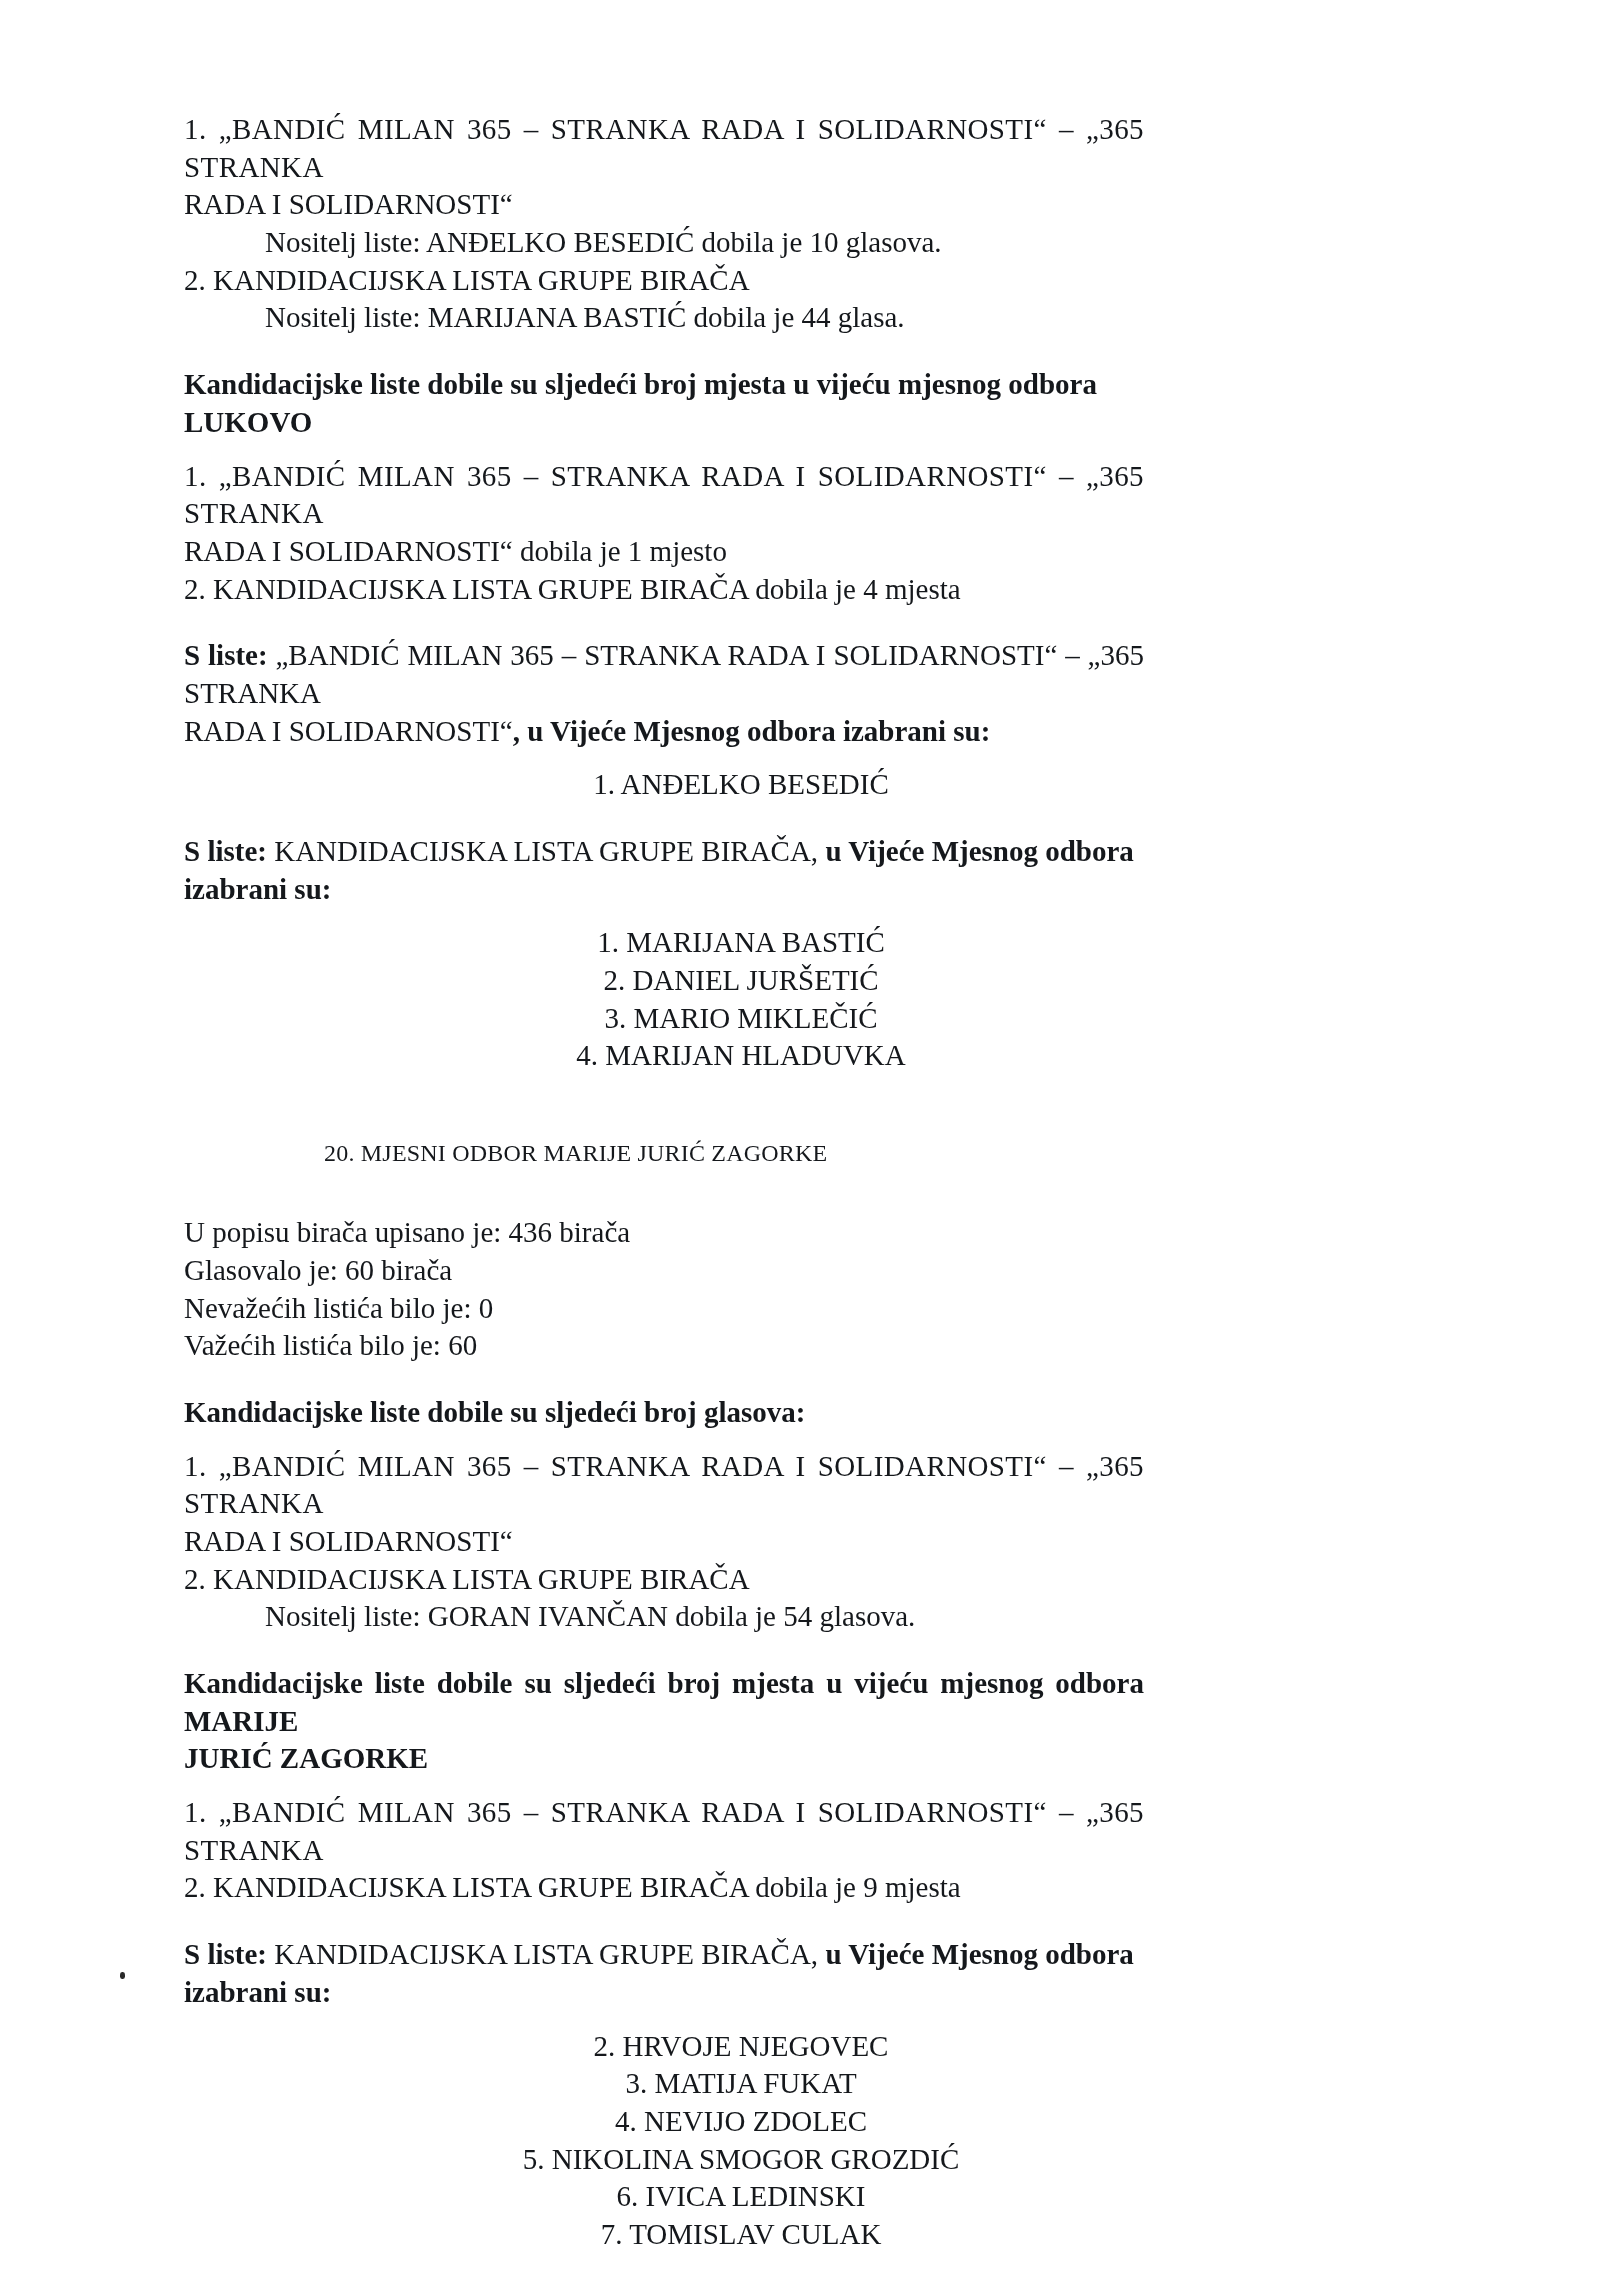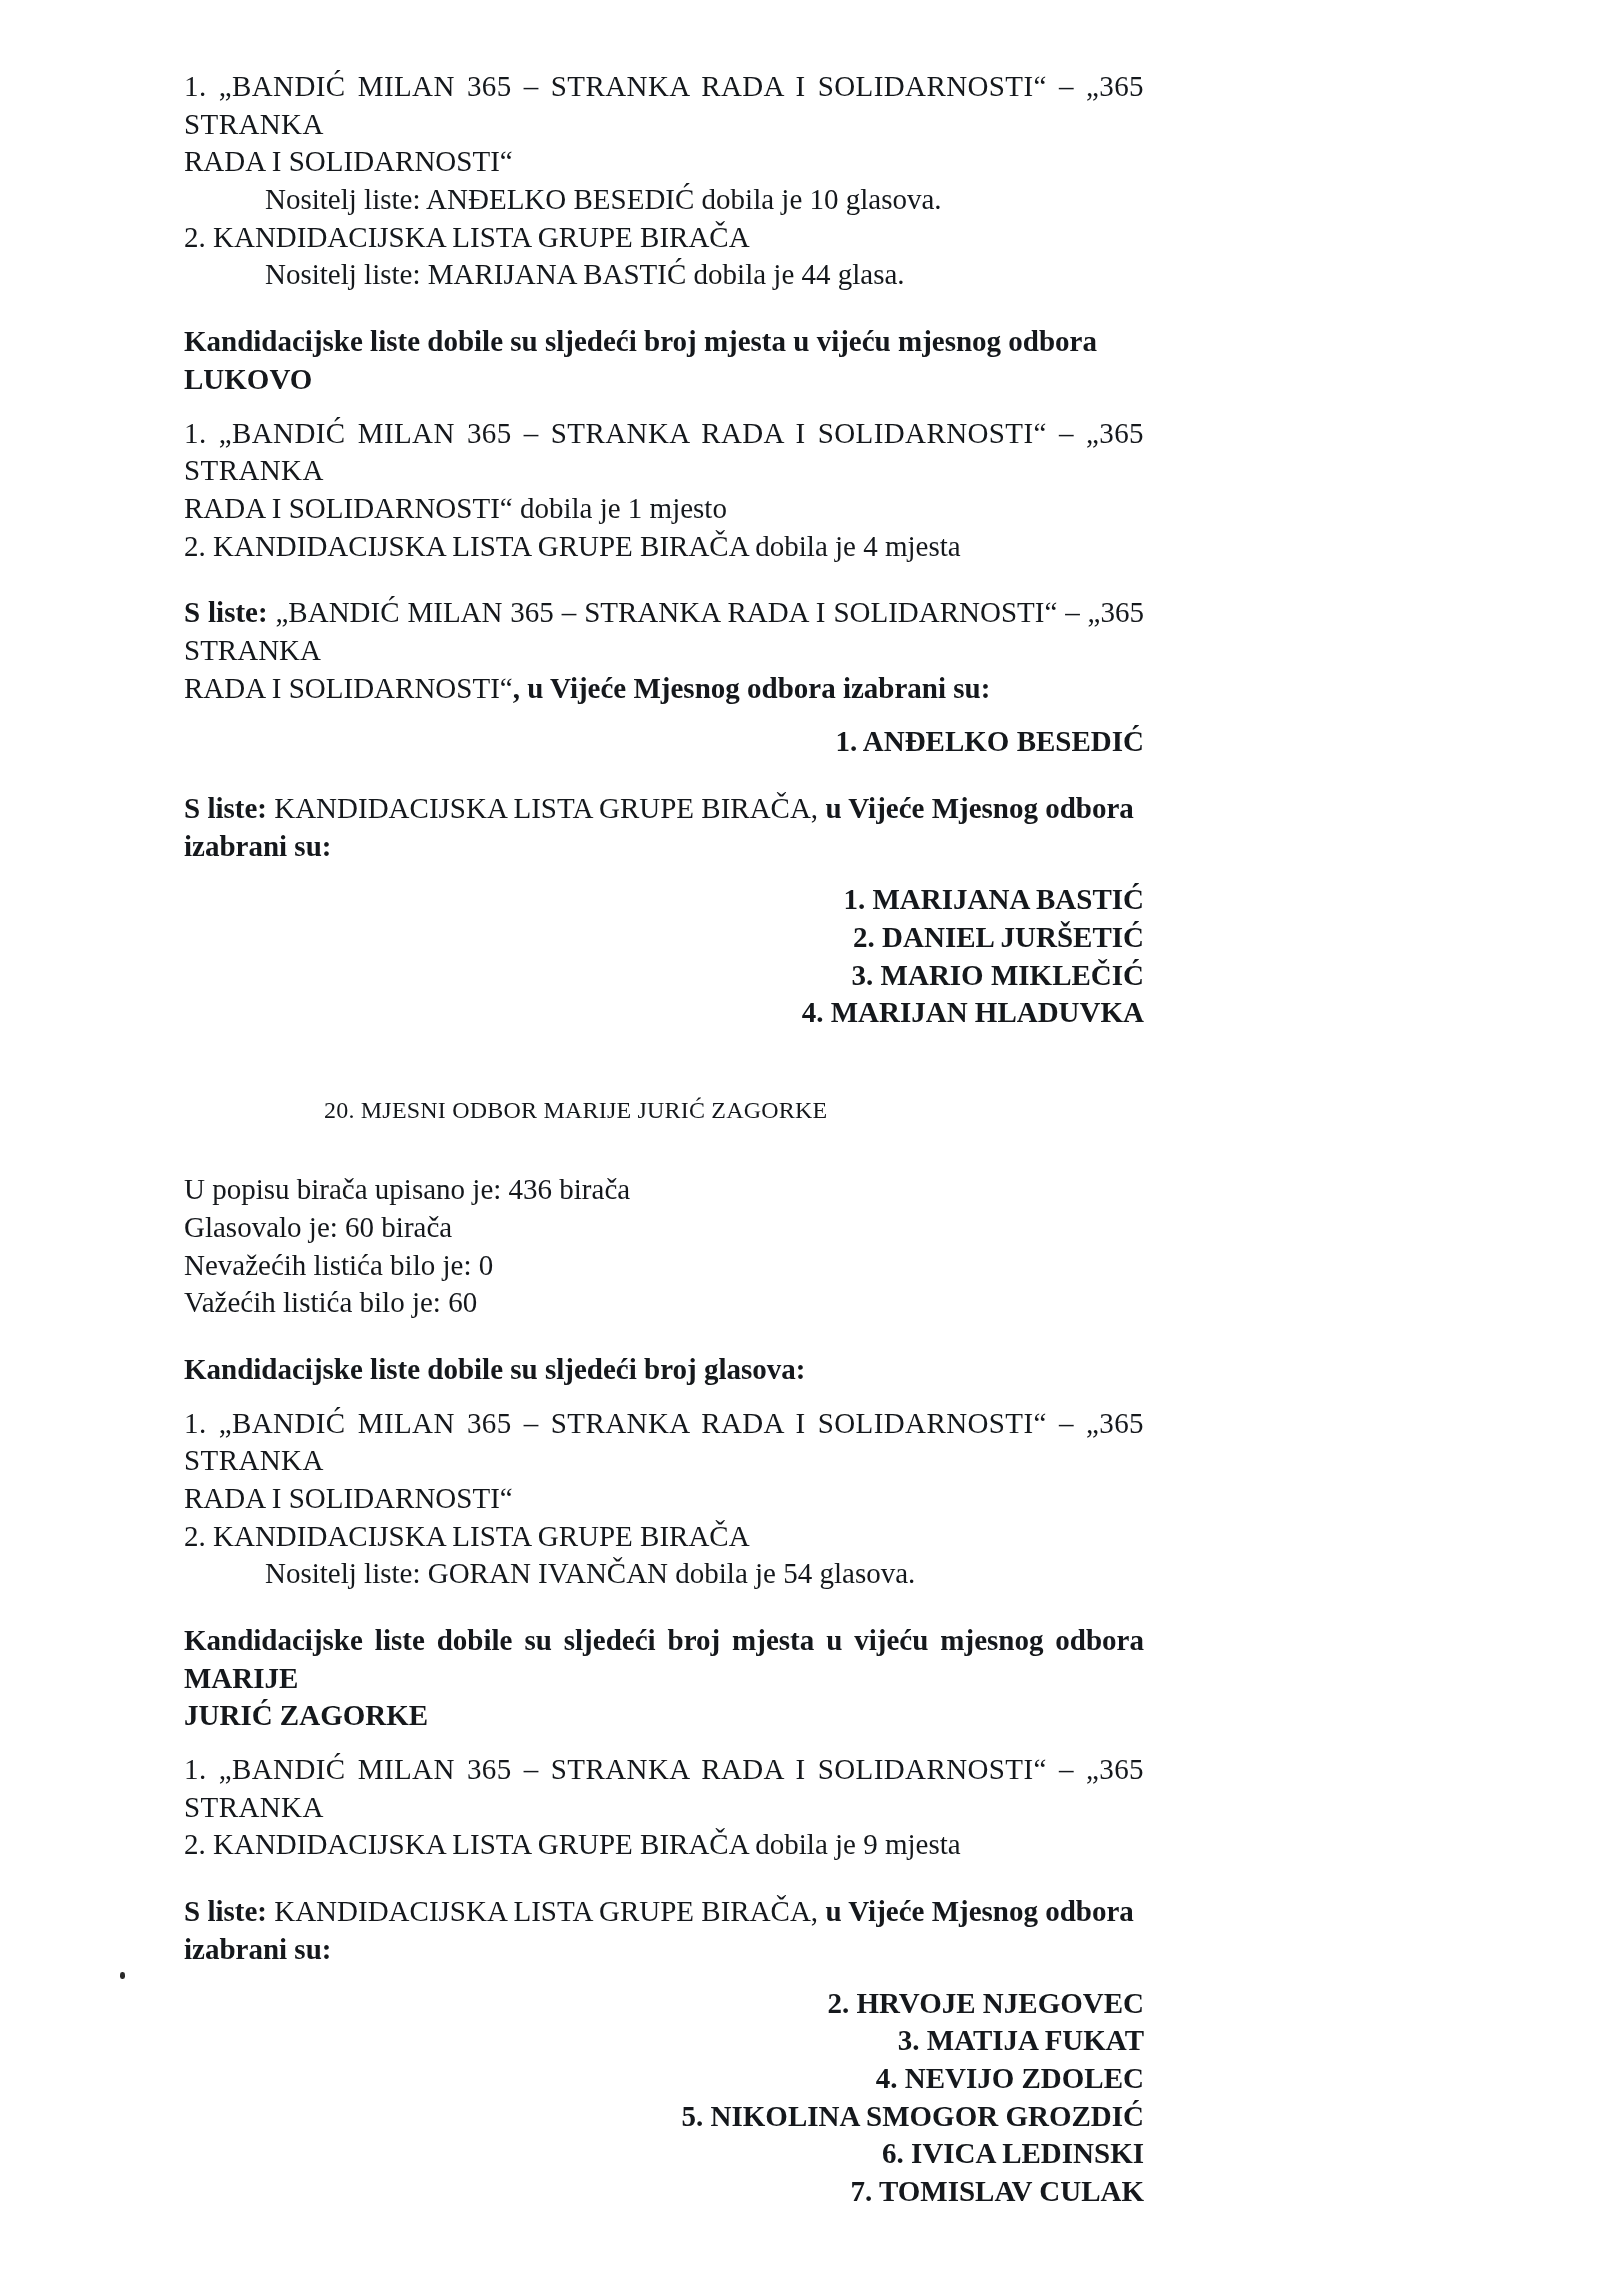--- a/index.html
+++ b/index.html
@@ -12,21 +12,21 @@
     height: 2284px;
     font-family: "Liberation Serif", serif;
     color: #15181c;
     -webkit-font-smoothing: antialiased;
   }
   .page {
     position: relative;
     width: 1291px;
     height: 2284px;
     box-sizing: border-box;
-    padding: 68px 147px 0 184px;
+    padding: 111px 147px 0 184px;
   }
   .blk {
     margin: 0;
   }
   .ln {
     font-size: 29px;
     line-height: 1.30;
     text-align: justify;
     text-justify: inter-word;
   }
@@ -46,21 +46,21 @@
   }
   .sub-bold {
     font-weight: bold;
     font-size: 29px;
     line-height: 1.30;
   }
   .wide {
     letter-spacing: 0.4px;
   }
   .stats .ln { text-align: left; }
-  .namelist .ln { text-align: right; font-weight: bold; }
+  .namelist .ln { text-align: center; }
   .speck {
     position: absolute;
     left: 120px;
     top: 1972px;
     width: 5.1px;
     height: 6.6px;
     background: #2a2a2a;
     border-radius: 40%;
   }
   .jline {

